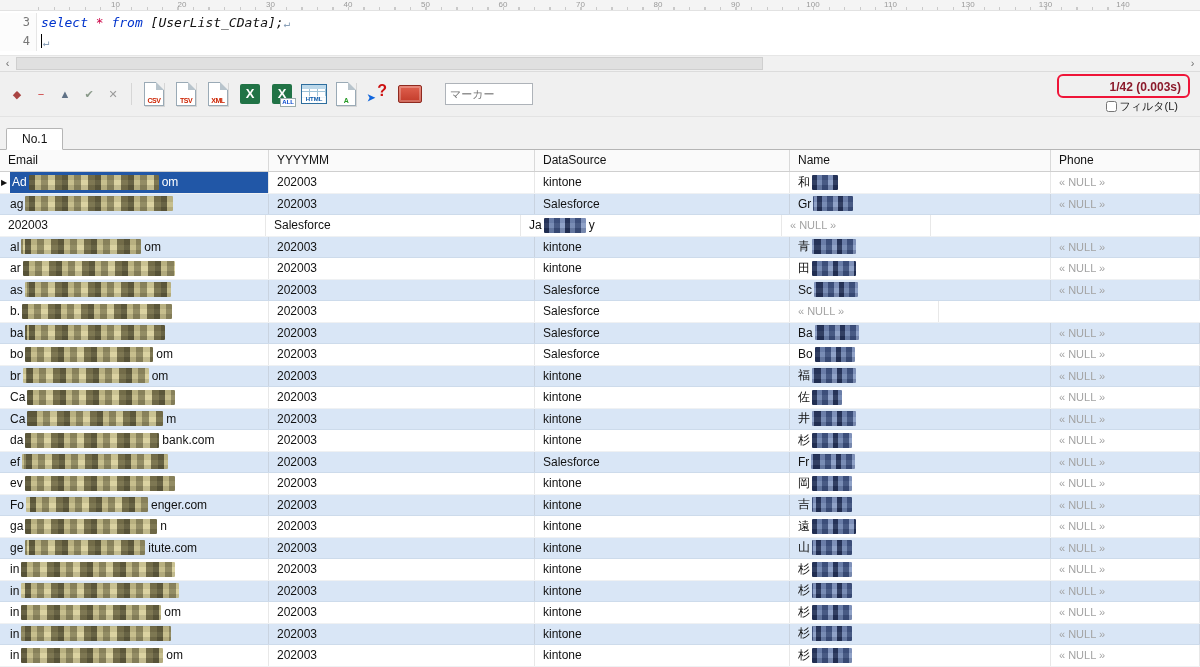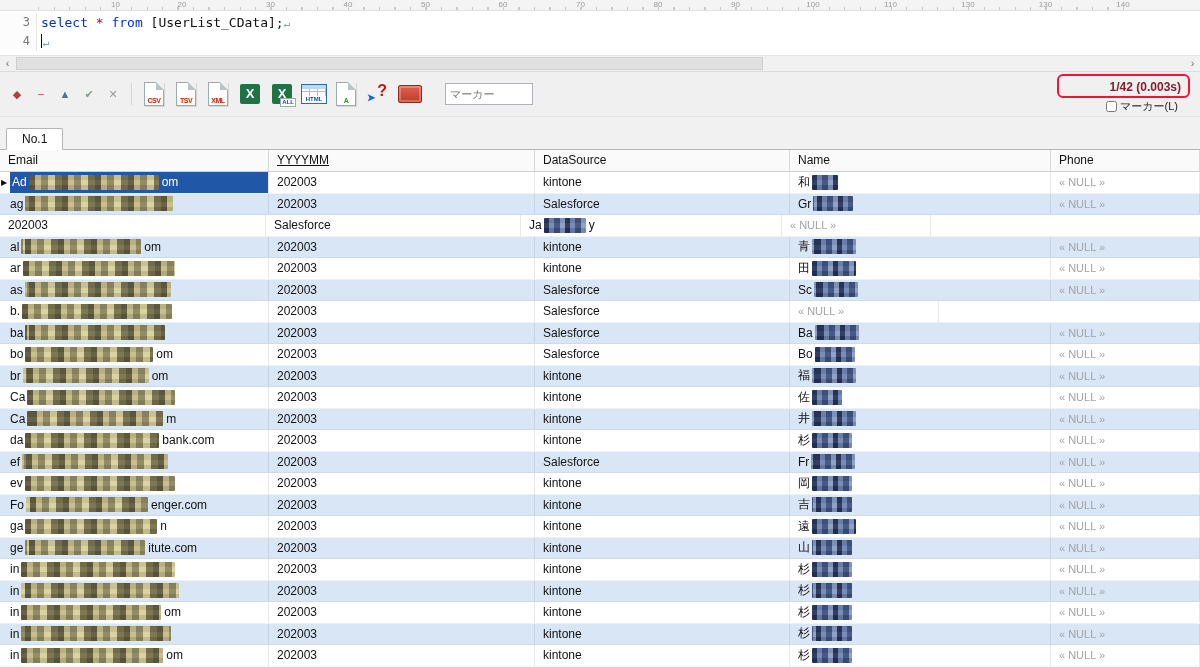--- a/index.html
+++ b/index.html
@@ -13,21 +13,21 @@
     position:relative;height:10px;background:#f4f4f4;border-bottom:1px solid #e2e2e2;
     font-size:8px;color:#9a9a9a;
     background-image:repeating-linear-gradient(90deg,#c9c9c9 0 1px,transparent 1px 15.5px);
     background-repeat:no-repeat;background-position:38px bottom;background-size:1100px 3px;
   }
   .rlabel{position:absolute;top:0;transform:translateX(-50%);line-height:9px;}
   
   .editor{height:42px;background:#fff;font-family:"DejaVu Sans Mono",monospace;font-size:13px;padding-top:2px;}
   .eline{display:flex;height:19px;line-height:19px;}
   .gut{width:30px;text-align:right;padding-right:6px;color:#777;font-size:12px;border-right:1px solid #e6e6e6;background:#fcfcfc;}
-  .code{padding-left:4px;white-space:pre;}
+  .code{padding-left:4px;white-space:pre;font-style:italic;}
   .tk-kw{color:#0033cc;} .tk-op{color:#cc0044;} .tk-pl{color:#111;}
   .tk-ret{color:#8aa0b8;font-size:11px;}
   .caret{display:inline-block;width:1px;height:14px;background:#000;vertical-align:-2px;margin-right:1px;}
   
   .hscroll{height:15px;background:#f1f1f1;border-top:1px solid #e6e6e6;border-bottom:1px solid #dcdcdc;display:flex;align-items:center;color:#707070;font-size:11px;}
   .harrow{width:15px;text-align:center;cursor:default;line-height:13px;}
   .hthumb{height:11px;width:745px;background:#e0e0e0;border:1px solid #cfcfcf;margin-left:1px;}
   .hsp{flex:1;}
   
   .toolbar{height:44px;background:#f0f0f0;display:flex;align-items:center;padding:0 8px 0 8px;gap:6px;border-bottom:1px solid #e3e3e3;}
@@ -176,33 +176,33 @@
         <span class="movie"></span>
       </button>
     </span>
   <input class="marker-input" type="text" placeholder="マーカー" style="">
   <div class="tb-right">
     <div class="result-box">
       <span class="result-text">1/42 (0.003s)</span>
     </div>
     <label class="filter">
       <input type="checkbox" style="">
-      <span>マーカー(L)</span>
+      <span>フィルタ(L)</span>
     </label>
   </div>
 </div>
 
 <div class="tabstrip">
   <div class="tab">No.1</div>
 </div>
 
 <div class="grid">
   <div class="gridhdr">
       <div class="hcell" style="width: 269px;">Email</div>
-      <div class="hcell" style="width: 266px; text-decoration: underline;">YYYYMM</div>
+      <div class="hcell" style="width: 266px;">YYYYMM</div>
       <div class="hcell" style="width: 255px;">DataSource</div>
       <div class="hcell" style="width: 261px;">Name</div>
       <div class="hcell" style="width: 149px;">Phone</div>
     </div>
   <div class="gridbody">
       <div class="row sel">
         <div class="cell c-email" style="width: 269px;">
           <span class="rowmark">▶</span>
           <span class="ewrap">
             <span>Ad</span>

